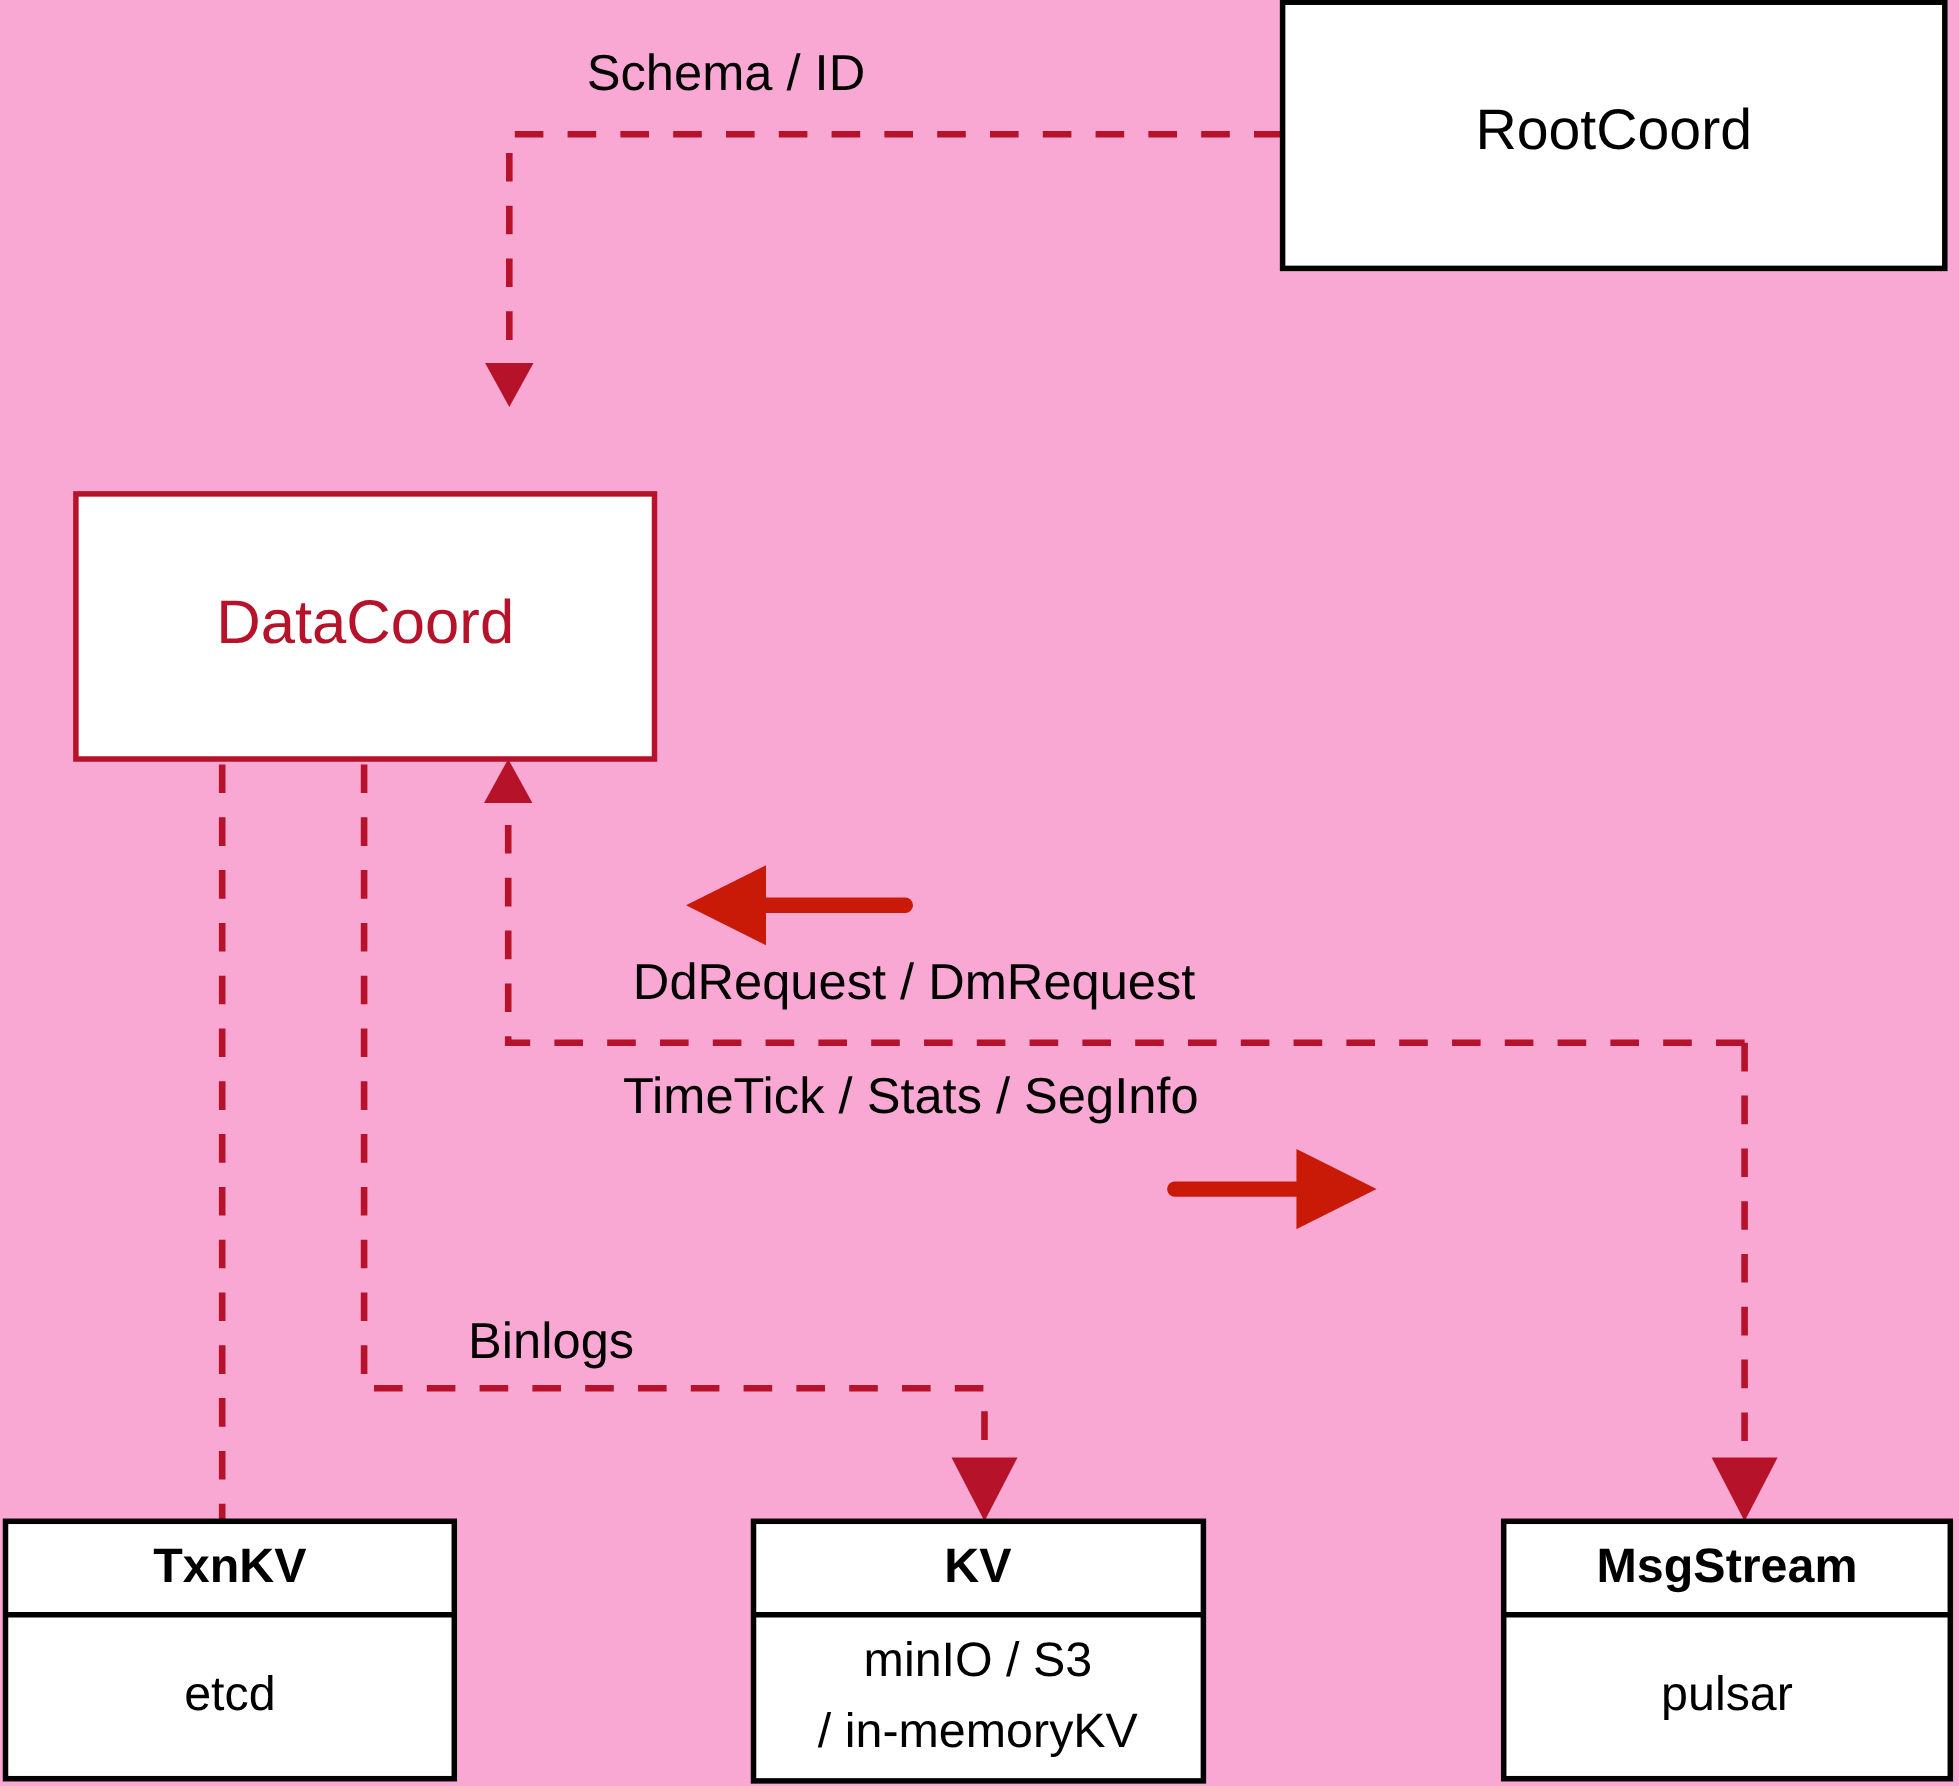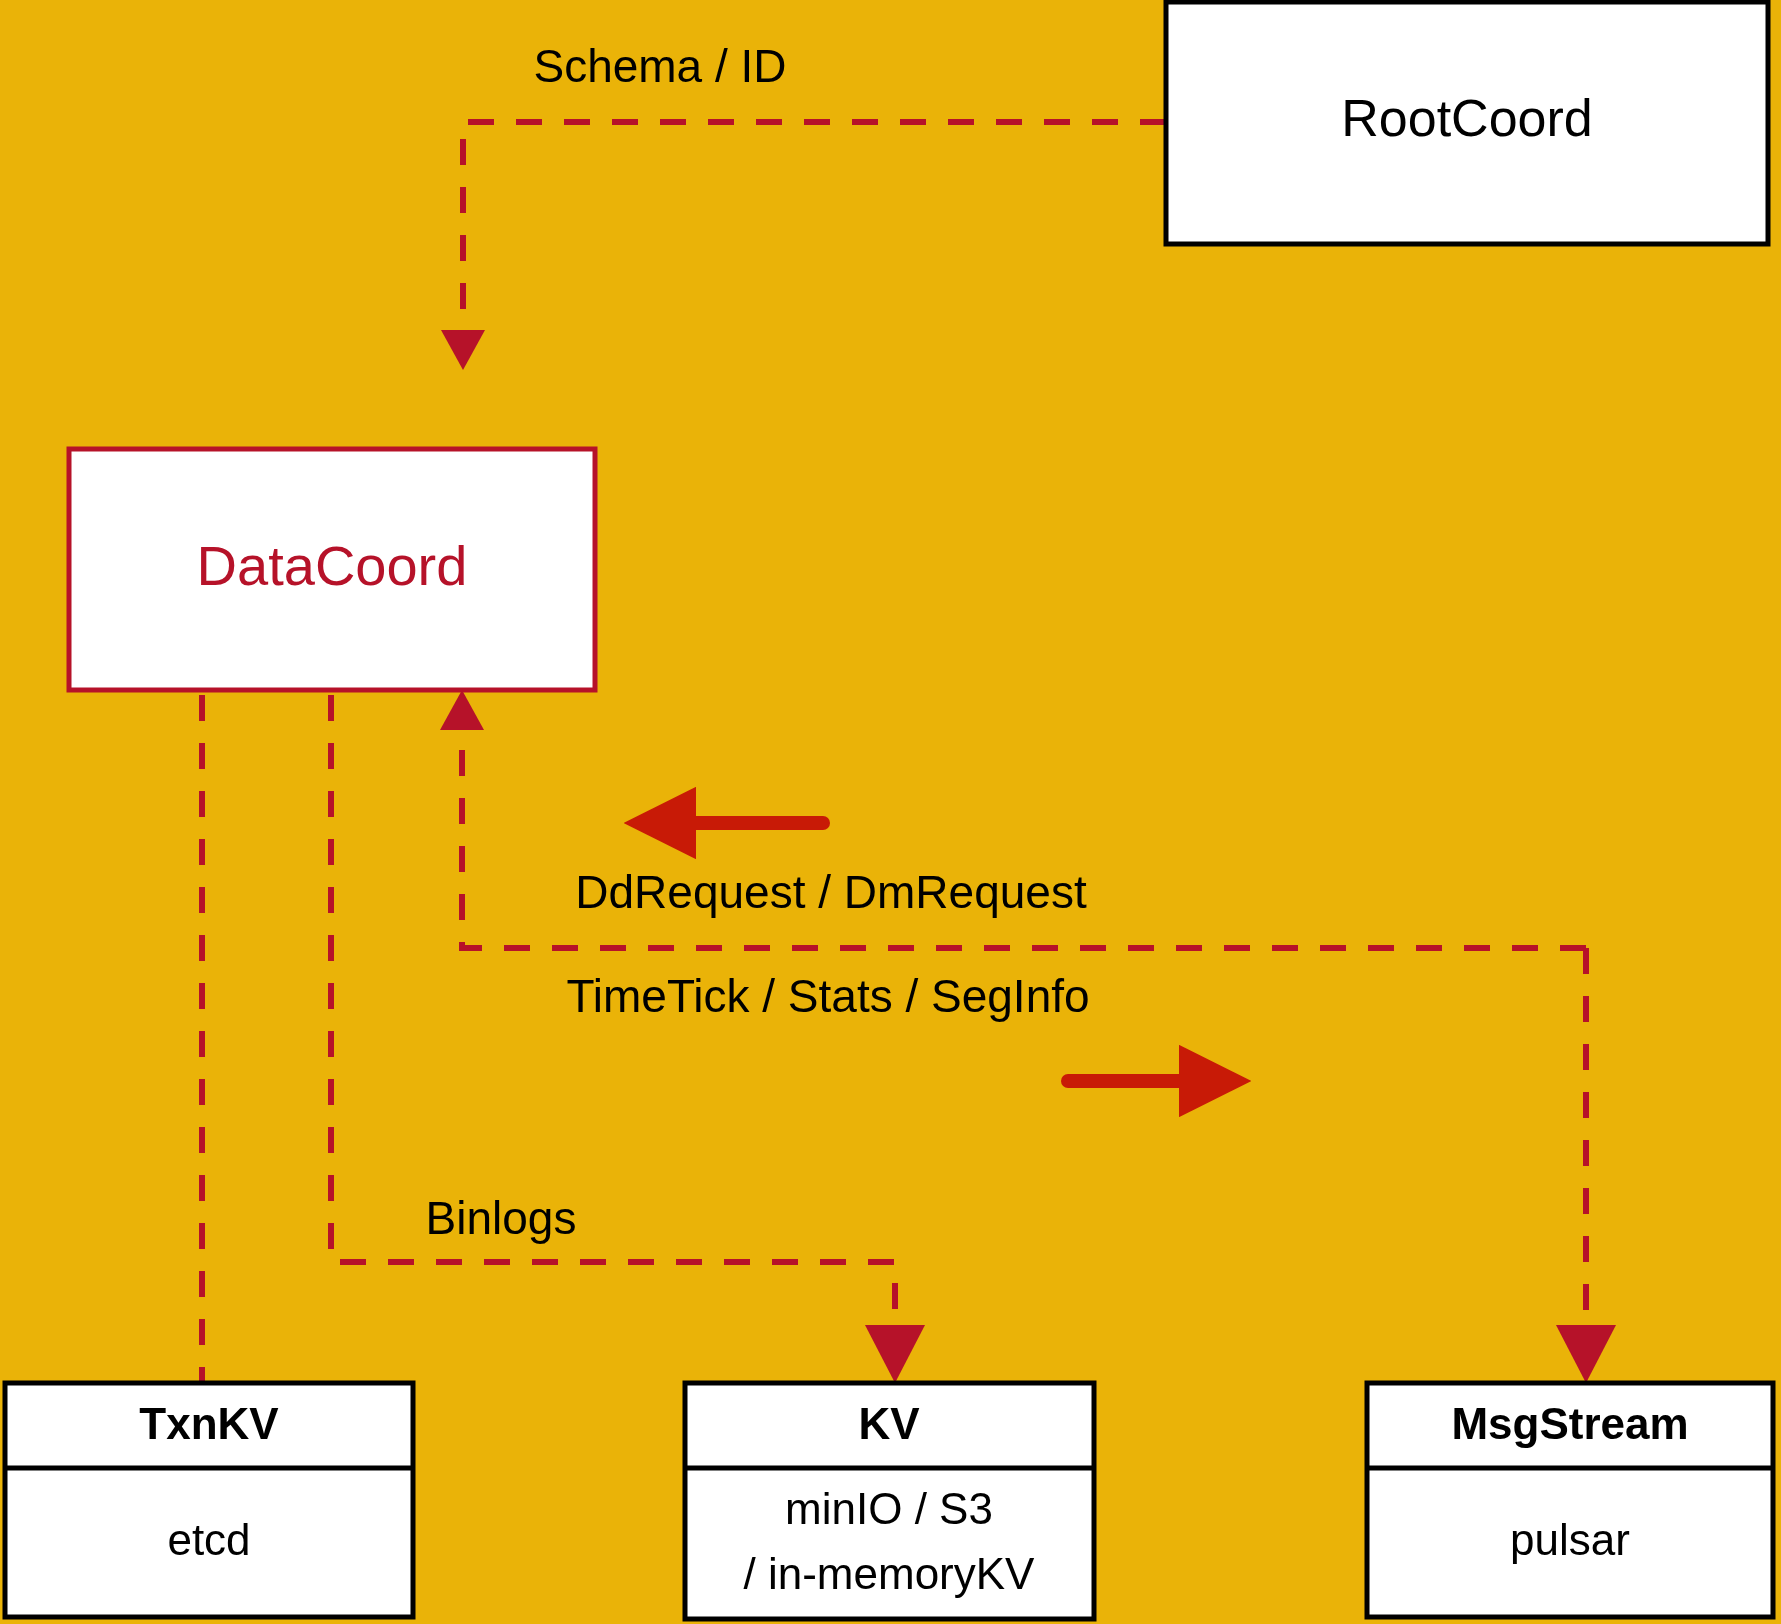--- a/index.html
+++ b/index.html
@@ -7,21 +7,21 @@
     padding: 0;
     background: #ffffff;
   }
   body {
     font-family: "Liberation Sans", sans-serif;
   }
   #diagram-root {
     position: relative;
     width: 1781px;
     height: 1624px;
-    background: #eab308;
+    background: #f9a8d4;
     overflow: hidden;
   }
   svg.canvas {
     position: absolute;
     left: 0;
     top: 0;
     width: 1781px;
     height: 1624px;
     display: block;
   }

